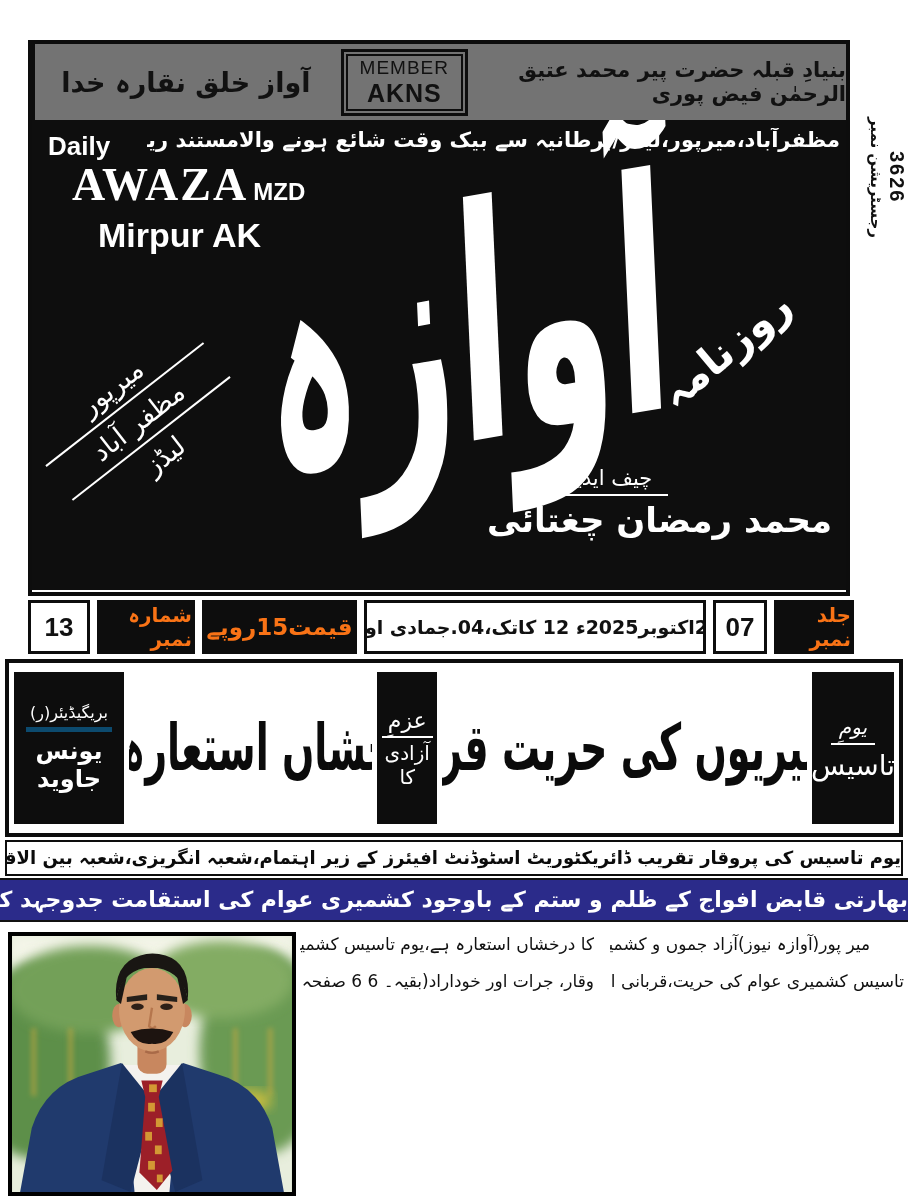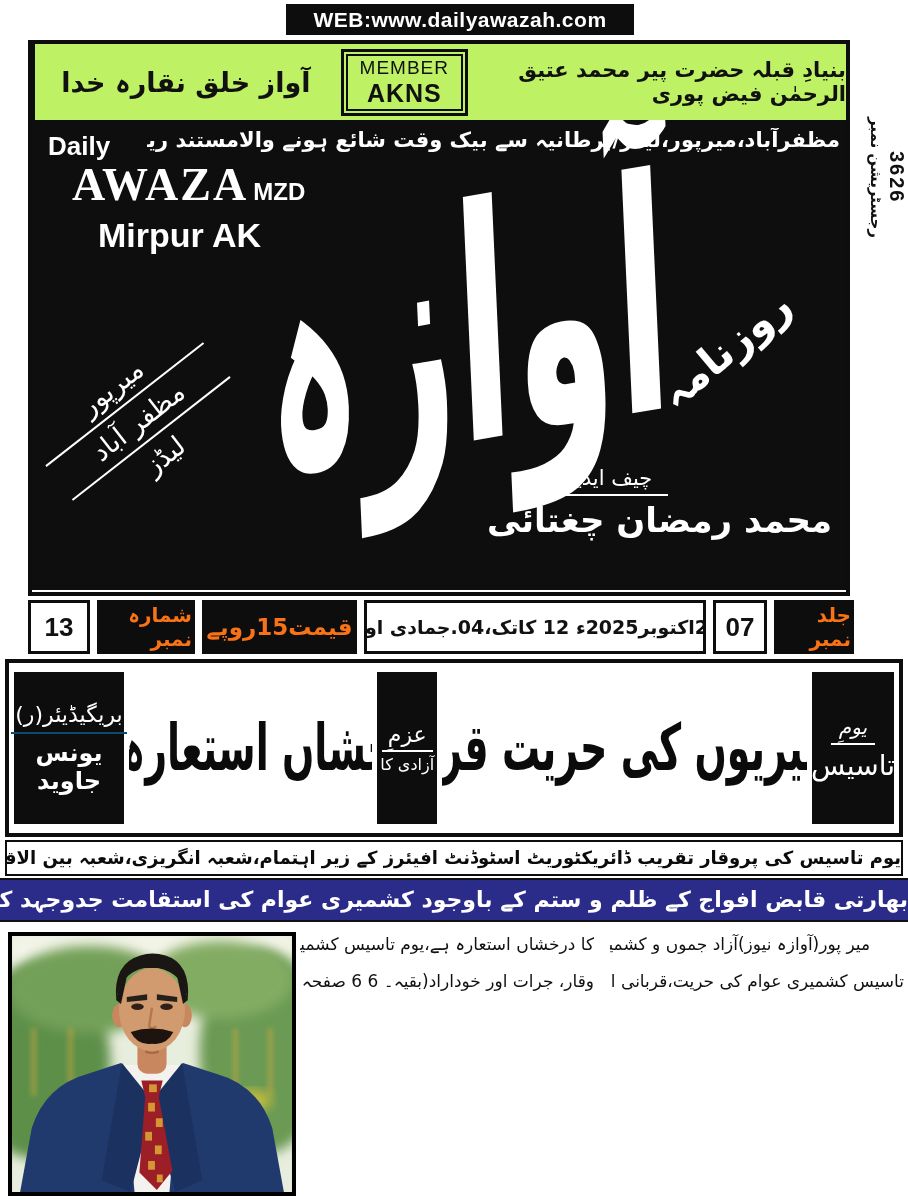--- a/index.html
+++ b/index.html
@@ -25,21 +25,21 @@
     display:flex; flex-direction:column; align-items:center;
   }
   .reg-vert .num{ font-size:20px; font-weight:bold; letter-spacing:2px;}
   .reg-vert .lbl{ font-size:15px; font-weight:bold; }
 
   
   .masthead{
     position:absolute; left:28px; top:40px; width:822px; height:556px;
     border:4px solid #0d0d0d; background:#fff;
   }
-  .mast-top{ height:76px; display:flex; align-items:stretch; background:#bef264; }
+  .mast-top{ height:76px; display:flex; align-items:stretch; background:#737373; }
   .motto-cell{ flex:1.25; display:flex; align-items:center; justify-content:center;
     border-left:3px solid #0d0d0d; font-size:27px; font-weight:bold; }
   .member-outer{ margin:5px 4px; border:3px solid #0d0d0d; padding:2px; align-self:center;}
   .member-inner{ border:2px solid #0d0d0d; padding:1px 12px; text-align:center; }
   .member-inner .m1{ font-size:19px; letter-spacing:1px;}
   .member-inner .m2{ font-size:25px; font-weight:bold; letter-spacing:1px;}
   .founder-cell{ flex:1.55; display:flex; align-items:center; justify-content:center;
     font-size:21px; font-weight:bold; }
 
   .mast-body{ position:relative; height:470px; background:#0e0e0e; color:#fff; overflow:hidden;}
@@ -88,23 +88,23 @@
     border:4px solid #0d0d0d; background:#fff;
     display:flex; align-items:stretch; overflow:hidden;
   }
   .hl-ins{ background:#0d0d0d; color:#fff; margin:9px 5px; display:flex;
     flex-direction:column; align-items:center; justify-content:center; text-align:center;}
   .hl-kicker{ width:82px; }
   .hl-kicker .l1{ font-size:20px; border-bottom:2px solid #fff; padding:0 8px 4px;font-style:italic;}
   .hl-kicker .l2{ font-size:28px; padding-top:4px;}
   .hl-inset{ width:60px; }
   .hl-inset .l1{ font-size:22px; border-bottom:2px solid #fff; padding:0 6px 3px;}
-  .hl-inset .l2{ font-size:16px; padding-top:3px;}
+  .hl-inset .l2{ font-size:20px; padding-top:3px;}
   .hl-byline{ width:110px; }
-  .hl-byline .l1{ font-size:22px; border-bottom:2px solid #0c4a6e; padding:0 4px 5px;}
+  .hl-byline .l1{ font-size:16px; border-bottom:5px solid #0c4a6e; padding:0 4px 5px;}
   .hl-byline .l2{ font-size:24px; font-weight:bold; padding-top:5px;}
   .hl-text{ display:flex; align-items:center; justify-content:center; color:#0b0b0b;
     font-weight:bold; white-space:nowrap; overflow:hidden;}
   .hl-text > span{ display:inline-block; transform:scaleY(1.7); }
   .hl-t1{ flex:1.5; font-size:38px;}
   .hl-t2{ flex:1; font-size:38px;}
 
   
   .subhead1{
     position:absolute; left:5px; top:840px; width:898px; height:36px;
@@ -133,21 +133,20 @@
     position:absolute; left:8px; top:932px; width:288px; height:264px;
     border:4px solid #000; background:#cfd8c2; overflow:hidden;
   }
   .photo-frame svg{ display:block; width:100%; height:100%; }
 </style>
 </head>
 <body>
 
 <div class="page">
 
-  <div class="web-bar latin">WEB:www.dailyawazah.com</div>
 
   <div class="reg-vert">
     <span class="num latin">3626</span>
     <span class="lbl" dir="rtl">رجسٹریشن نمبر</span>
   </div>
 
   <div class="masthead">
     <div class="mast-top">
       <div class="motto-cell" dir="rtl">آواز خلق نقارہ خدا</div>
       <div class="member-outer">

